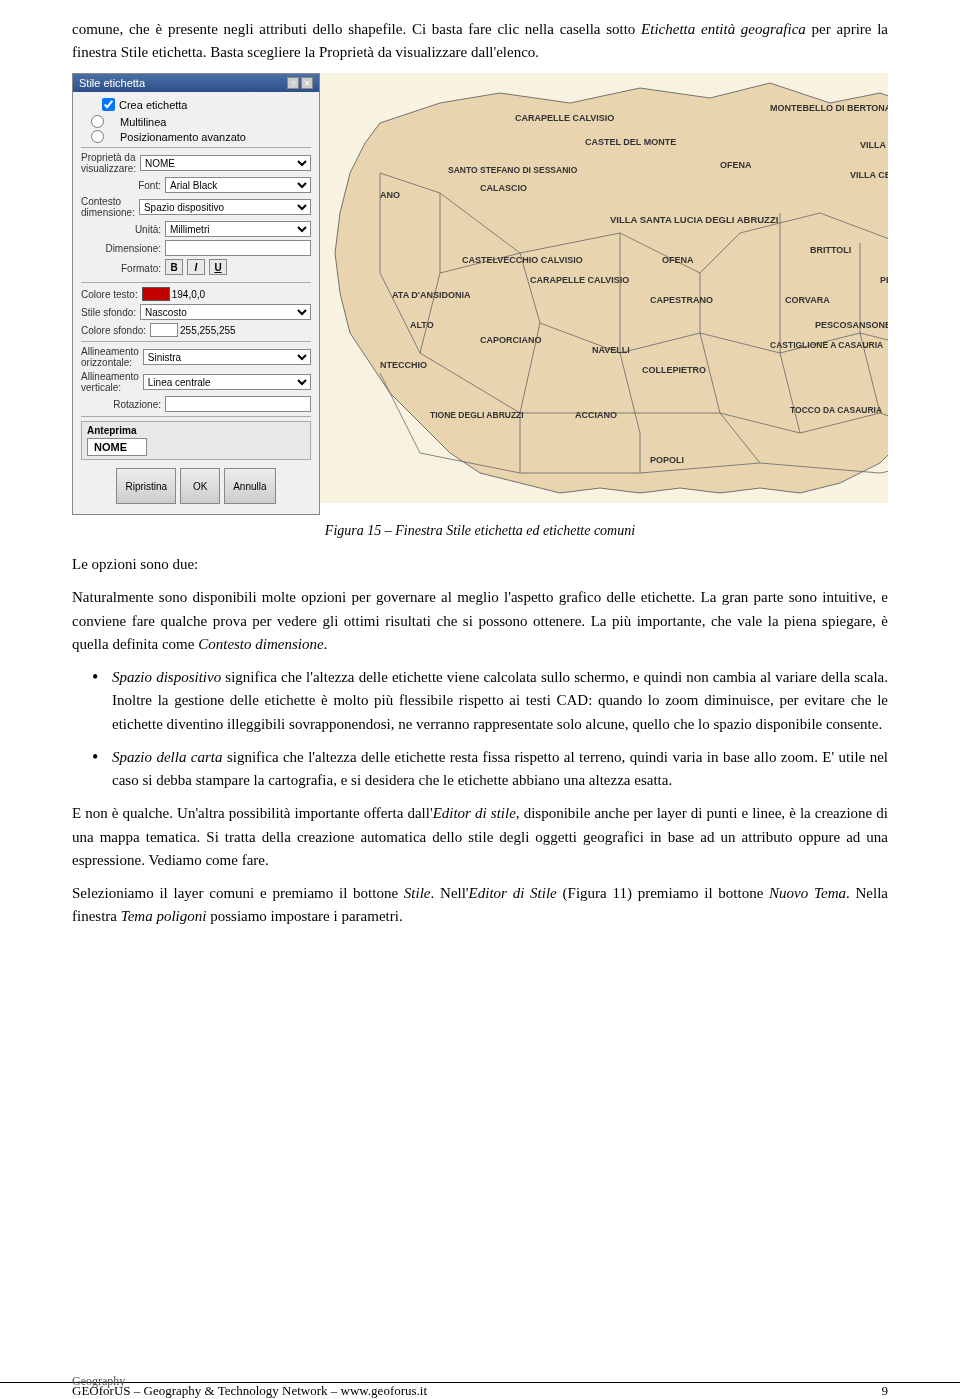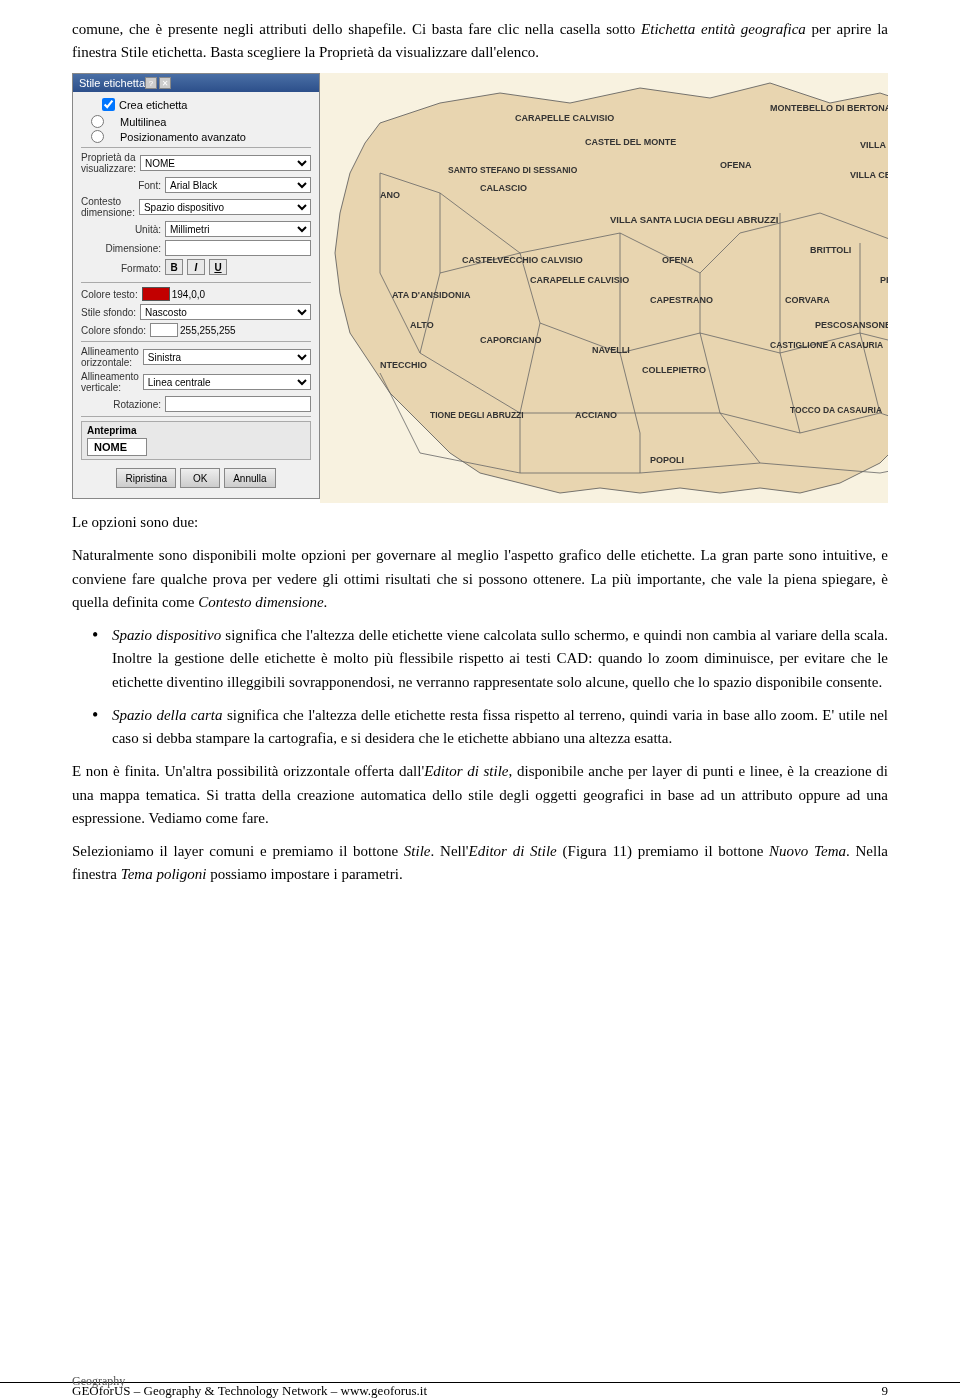--- a/index.html
+++ b/index.html
@@ -35,21 +35,21 @@
       font-family: Arial, sans-serif;
       font-size: 11px;
       flex-shrink: 0;
     }
     .panel-titlebar {
       background: linear-gradient(to bottom, #4a6fa5, #2c4f8a);
       color: white;
       font-size: 11px;
       padding: 3px 6px;
       display: flex;
-      justify-content: flex-start;
+      justify-content: space-between;
       align-items: center;
     }
     .panel-titlebar-buttons {
       display: flex;
       gap: 2px;
     }
     .titlebar-btn {
       width: 12px; height: 12px;
       background: #ccc;
       border: 1px solid #888;
@@ -106,21 +106,21 @@
     }
     .anteprima-label { font-size: 10px; font-weight: bold; margin-bottom: 2px; }
     .nome-preview {
       background: white; border: 1px solid #888; padding: 2px 6px;
       font-size: 11px; font-weight: bold; display: inline-block; min-width: 60px;
     }
     .panel-bottom-buttons {
       display: flex; gap: 4px; justify-content: center; padding: 4px;
     }
     .panel-btn {
-      height: 20px; min-width: 40px; border: 1px solid #888;
+      height: 36px; min-width: 40px; border: 1px solid #888;
       background: linear-gradient(to bottom, #eee, #ccc);
       font-size: 10px; cursor: pointer; padding: 0 8px;
     }
     
     .map-area {
       flex: 1;
       background: #f8f0e0;
       min-height: 420px;
       position: relative;
       overflow: hidden;
@@ -418,20 +418,21 @@
           <text x="590" y="295">BOLOGNA</text>
           <text x="110" y="345" font-size="8.5">TIONE DEGLI ABRUZZI</text>
           <text x="255" y="345">ACCIANO</text>
           <text x="470" y="340" font-size="8.5">TOCCO DA CASAURIA</text>
           <text x="330" y="390">POPOLI</text>
         </g>
       </svg>
     </div>
   </div>
 
+  <p class="figure-caption">Figura 15 – Finestra Stile etichetta ed etichette comuni</p>
 
   <p class="body-text">Le opzioni sono due:</p>
 
   <p class="body-text">
     <span>Naturalmente sono disponibili molte opzioni per governare al meglio l'aspetto grafico delle etichette. La gran parte sono intuitive, e conviene fare qualche prova per vedere gli ottimi risultati che si possono ottenere. La più importante, che vale la piena spiegare, è quella definita come </span><em>Contesto dimensione</em><span>.</span>
   </p>
 
   <div class="bullet-section">
 
     <div class="bullet-item">
@@ -443,21 +444,21 @@
 
     <div class="bullet-item">
       <span class="bullet-dot">•</span>
       <span class="bullet-text">
         <em>Spazio della carta</em><span> significa che l'altezza delle etichette resta fissa rispetto al terreno, quindi varia in base allo zoom. E' utile nel caso si debba stampare la cartografia, e si desidera che le etichette abbiano una altezza esatta.</span>
       </span>
     </div>
   </div>
 
   <p class="body-text">
-    <span>E non è finita. Un'altra possibilità orizzontale offerta dall'</span><em>Editor di stile</em><span>, disponibile anche per layer di punti e linee, è la creazione di una mappa tematica. Si tratta della creazione automatica dello stile degli oggetti geografici in base ad un attributo oppure ad una espressione. Vediamo come fare.</span>
+    <span>E non è qualche. Un'altra possibilità importante offerta dall'</span><em>Editor di stile</em><span>, disponibile anche per layer di punti e linee, è la creazione di una mappa tematica. Si tratta della creazione automatica dello stile degli oggetti geografici in base ad un attributo oppure ad una espressione. Vediamo come fare.</span>
   </p>
 
   <p class="body-text">
     <span>Selezioniamo il layer comuni e premiamo il bottone </span><em>Stile</em><span>. Nell'</span><em>Editor di Stile</em><span> (Figura 11) premiamo il bottone </span><em>Nuovo Tema</em><span>. Nella finestra </span><em>Tema poligoni</em><span> possiamo impostare i parametri.</span>
   </p>
 </div>
 
 <div class="page-footer">
   <span>GEOforUS – Geography &amp; Technology Network – www.geoforus.it</span>
   <span class="page-number">9</span>

